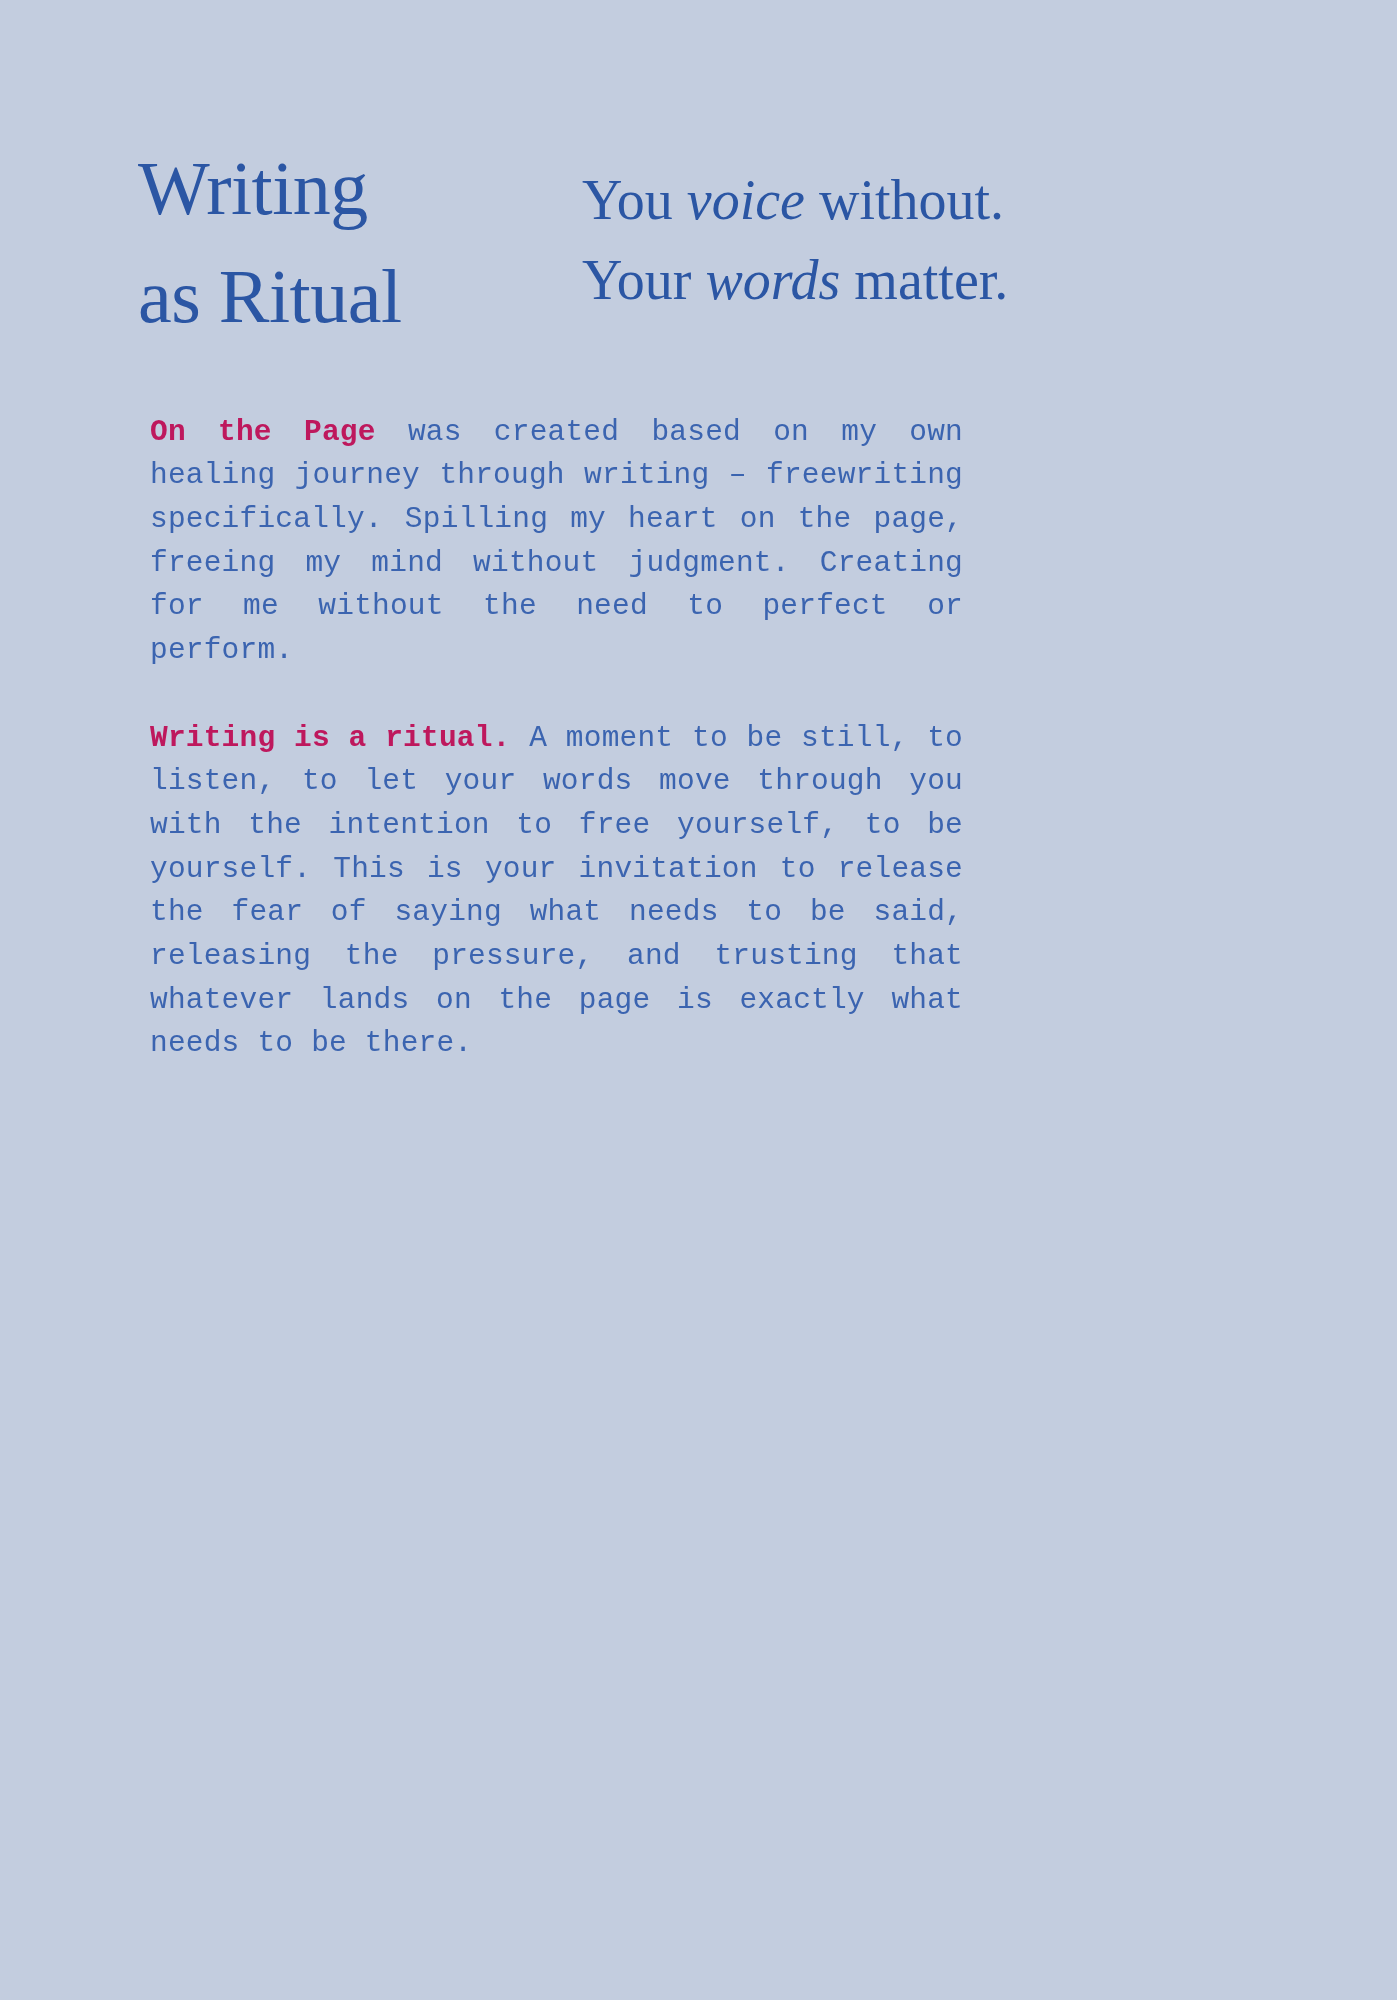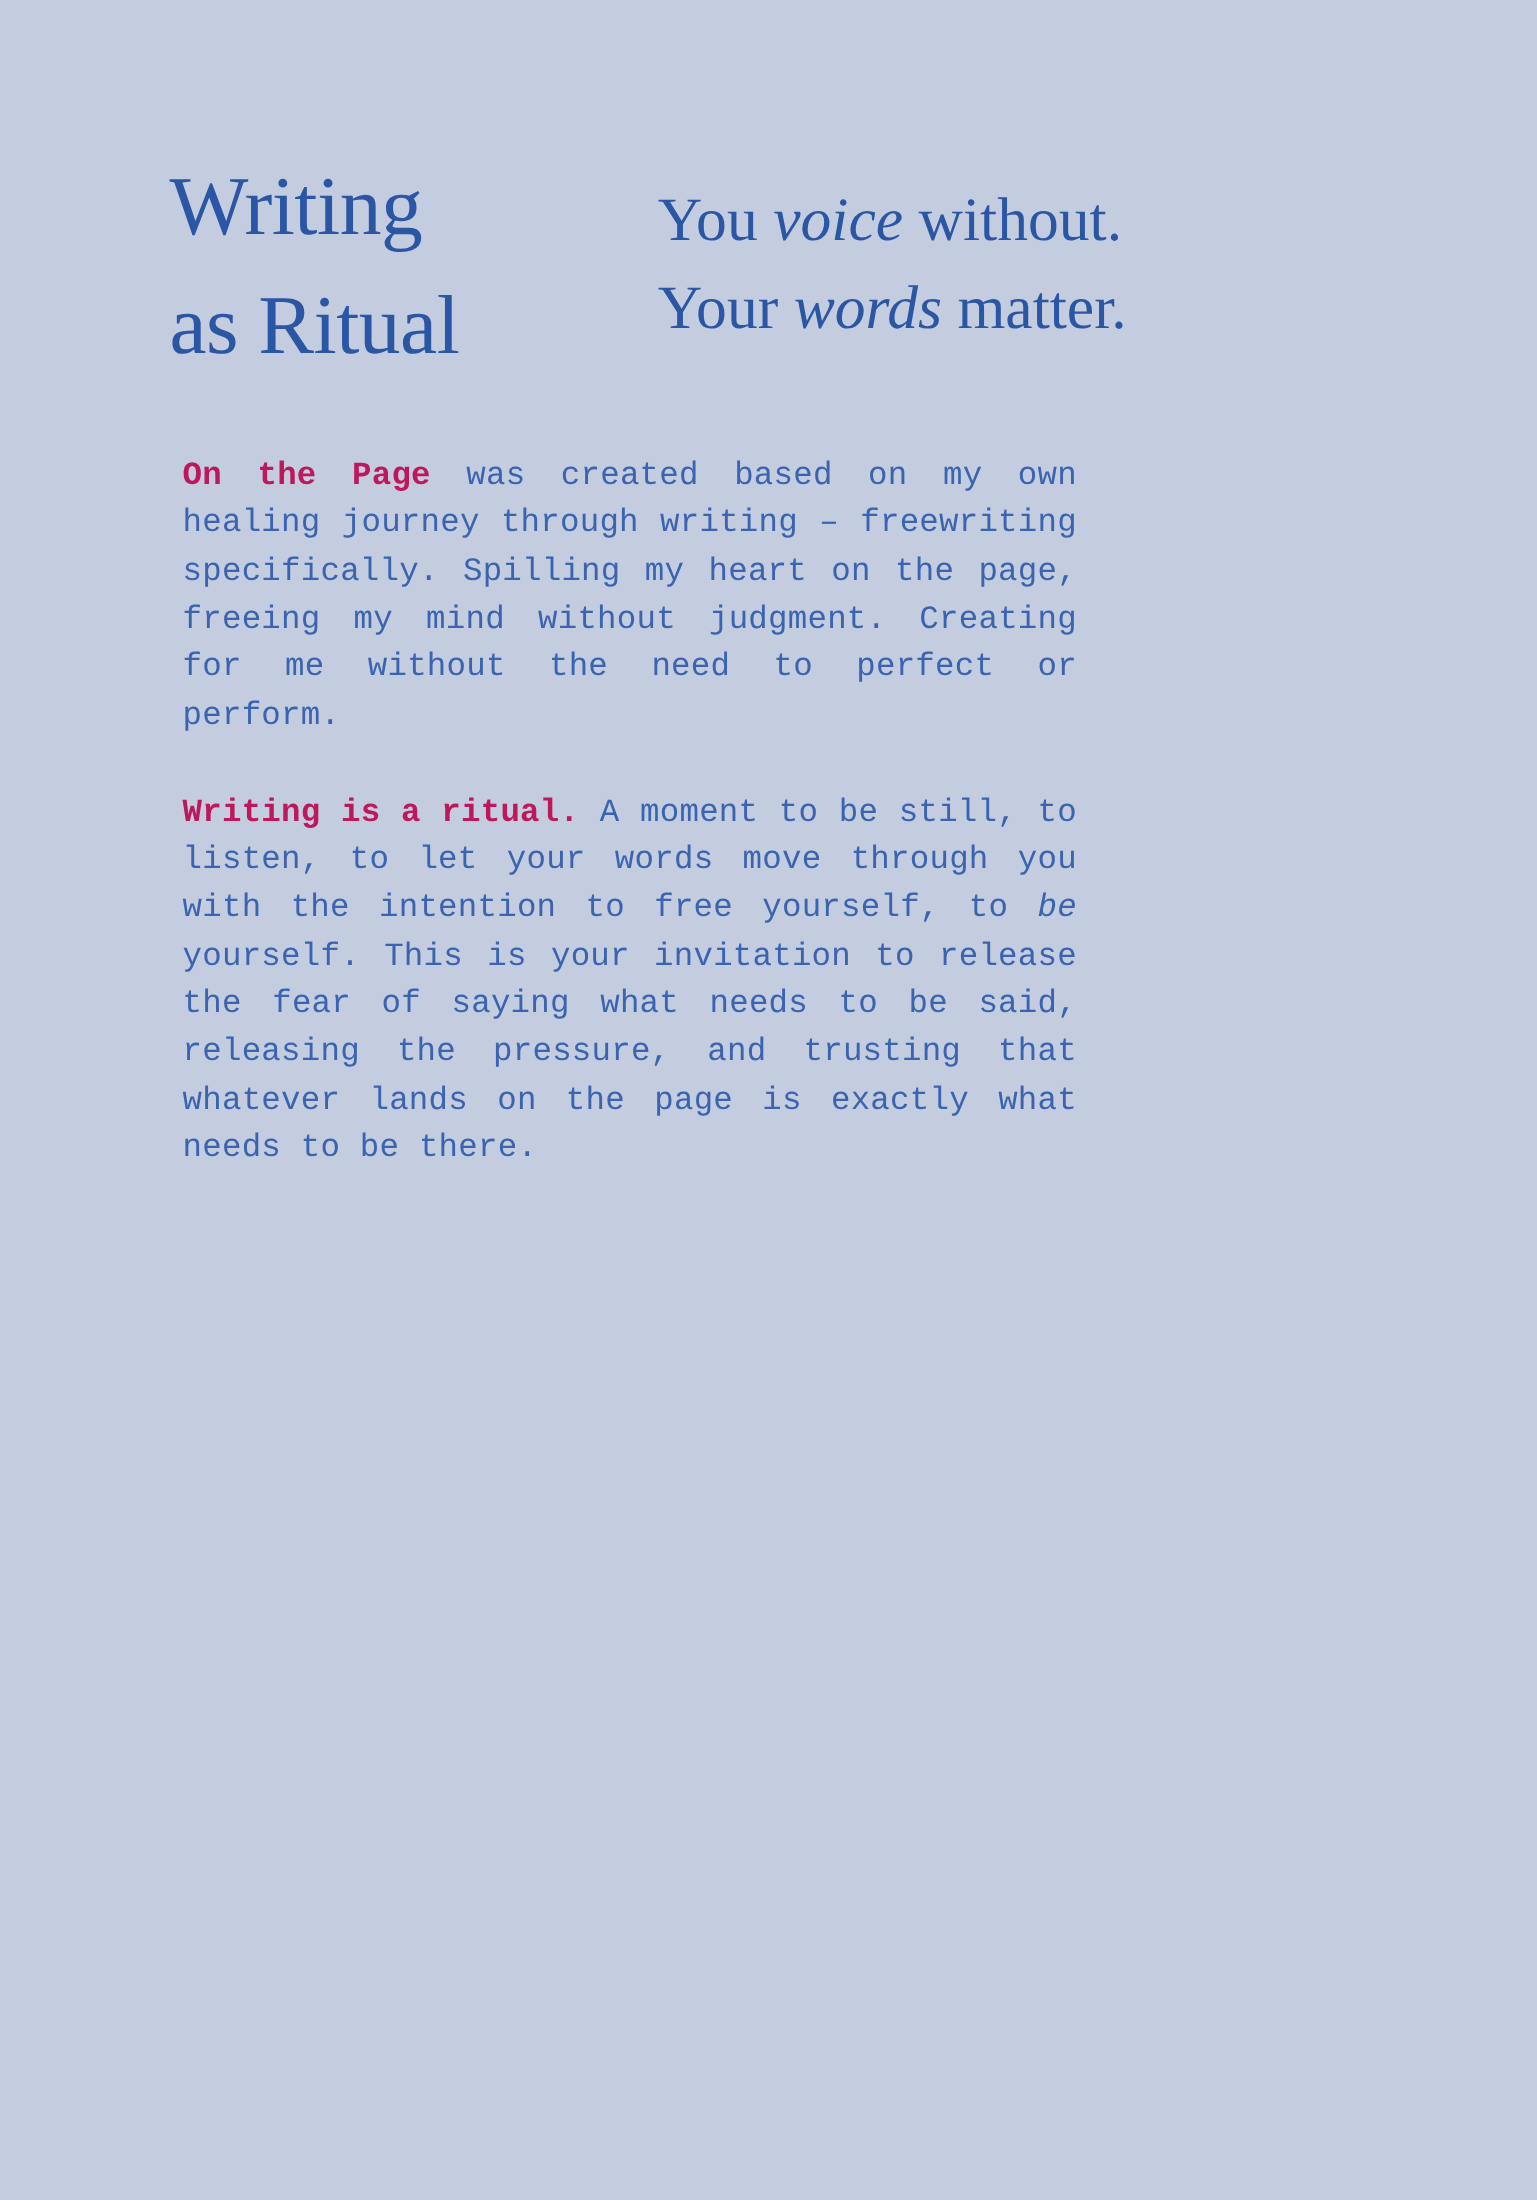--- a/index.html
+++ b/index.html
@@ -12,21 +12,20 @@
     background: #c3cddf;
     font-family: "Liberation Sans", sans-serif;
     overflow: hidden;
   }
   .page {
     position: relative;
     width: 1108px;
     height: 2000px;
     box-sizing: border-box;
     padding: 0;
-    margin-left: 16px;
   }
 
   
   .header {
     display: flex;
     align-items: flex-start;
     padding: 135px 0 0 0;
   }
   .title-block {
     margin-left: 138px;
@@ -68,21 +67,20 @@
     line-height: 1.48;
     text-align: justify;
     margin: 0 0 44px 0;
     letter-spacing: 0.2px;
   }
   p.para .strong {
     font-weight: bold;
     color: #be185d;
   }
   p.para .ital {
-    font-style: italic;
   }
   .closing {
     font-family: "Liberation Mono", monospace;
     color: #2b56a4;
     font-size: 33px;
     line-height: 1.62;
     font-weight: bold;
     text-align: justify;
     margin: 88px 0 0 0;
     letter-spacing: 0.4px;

